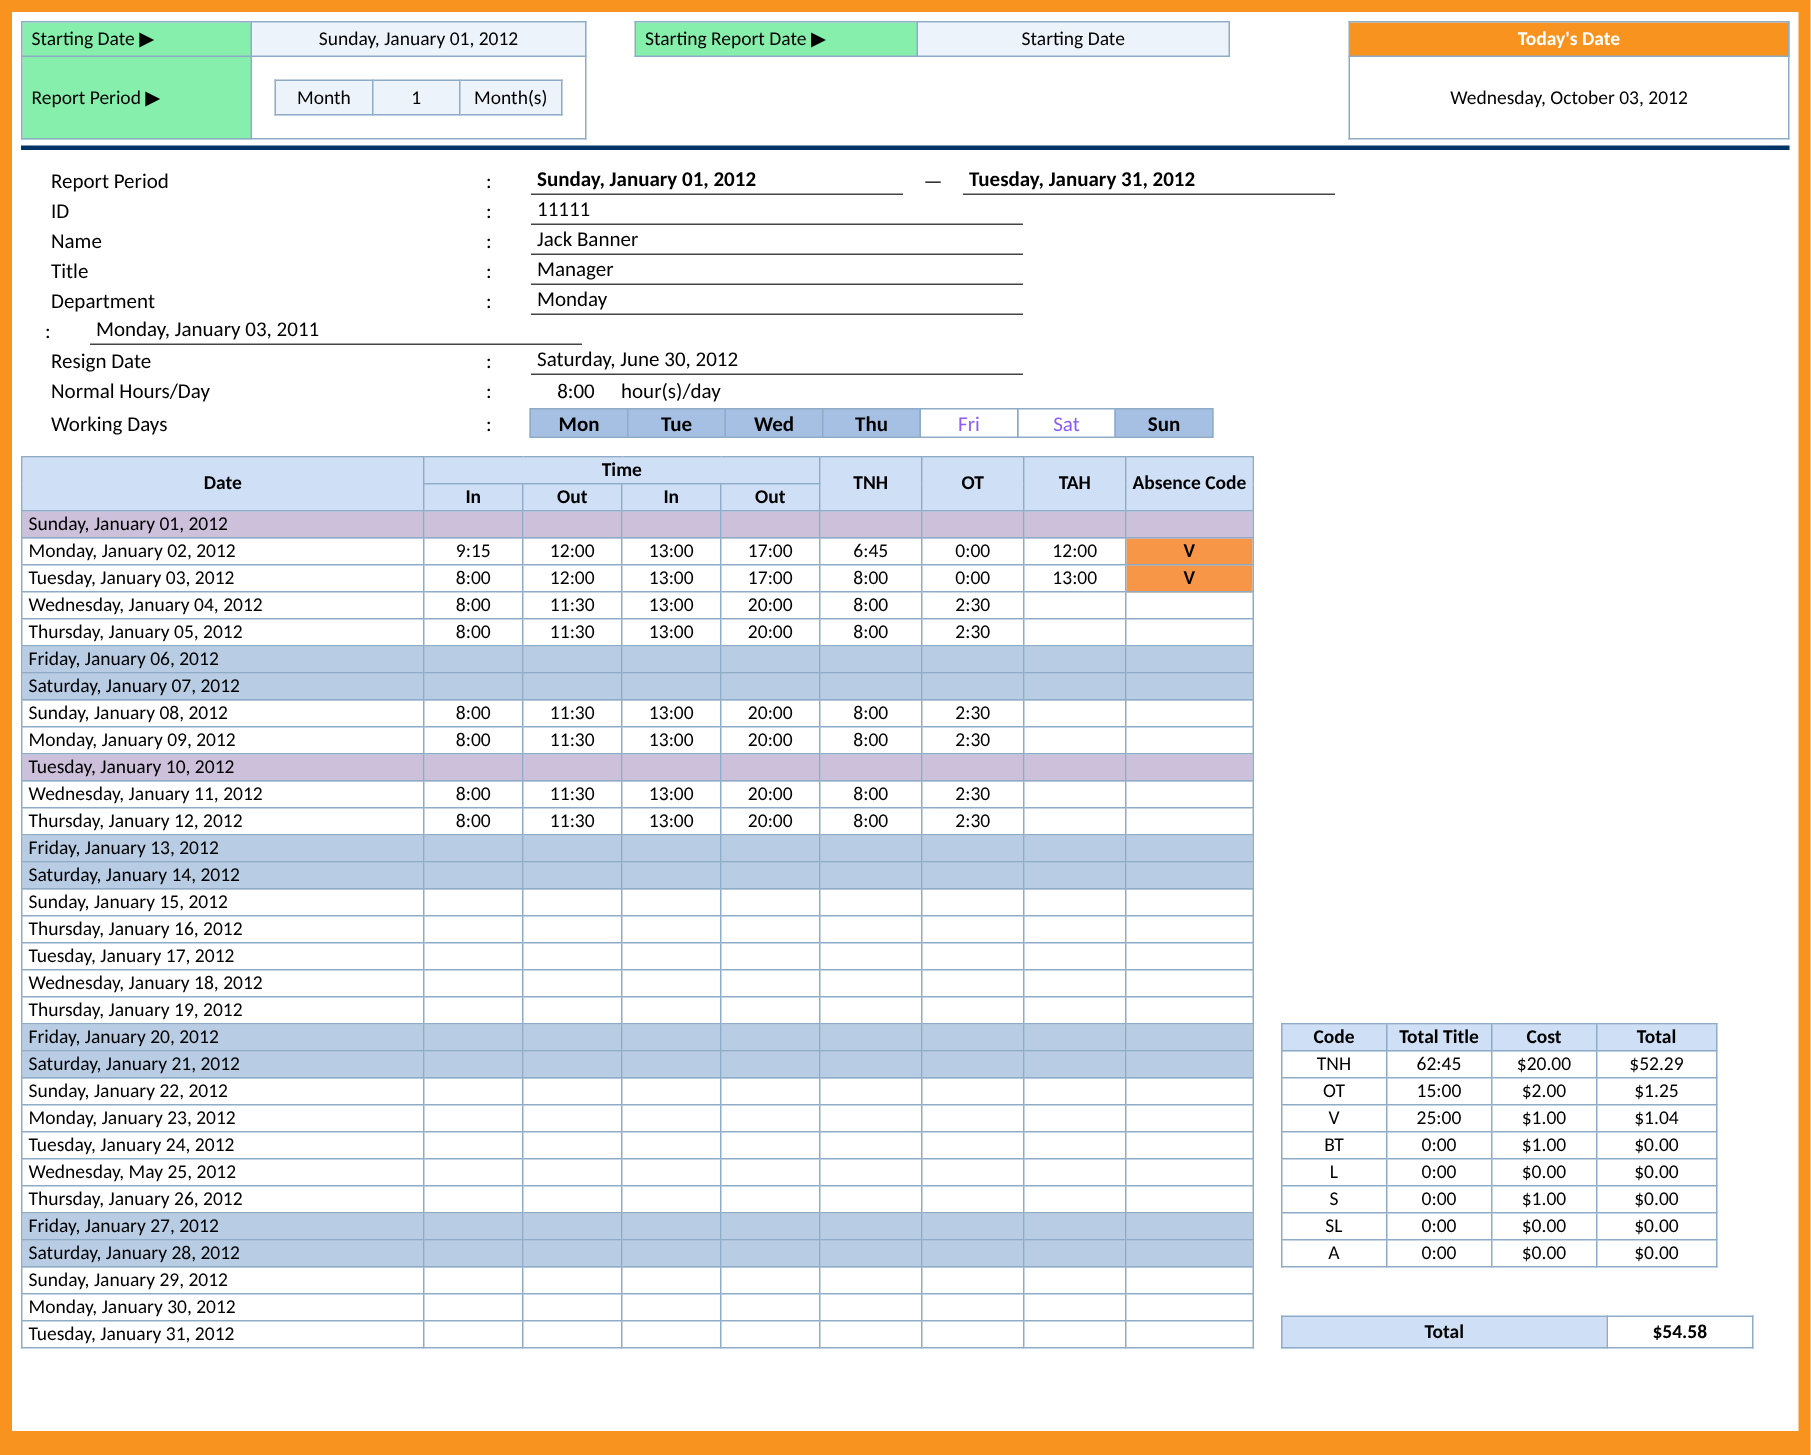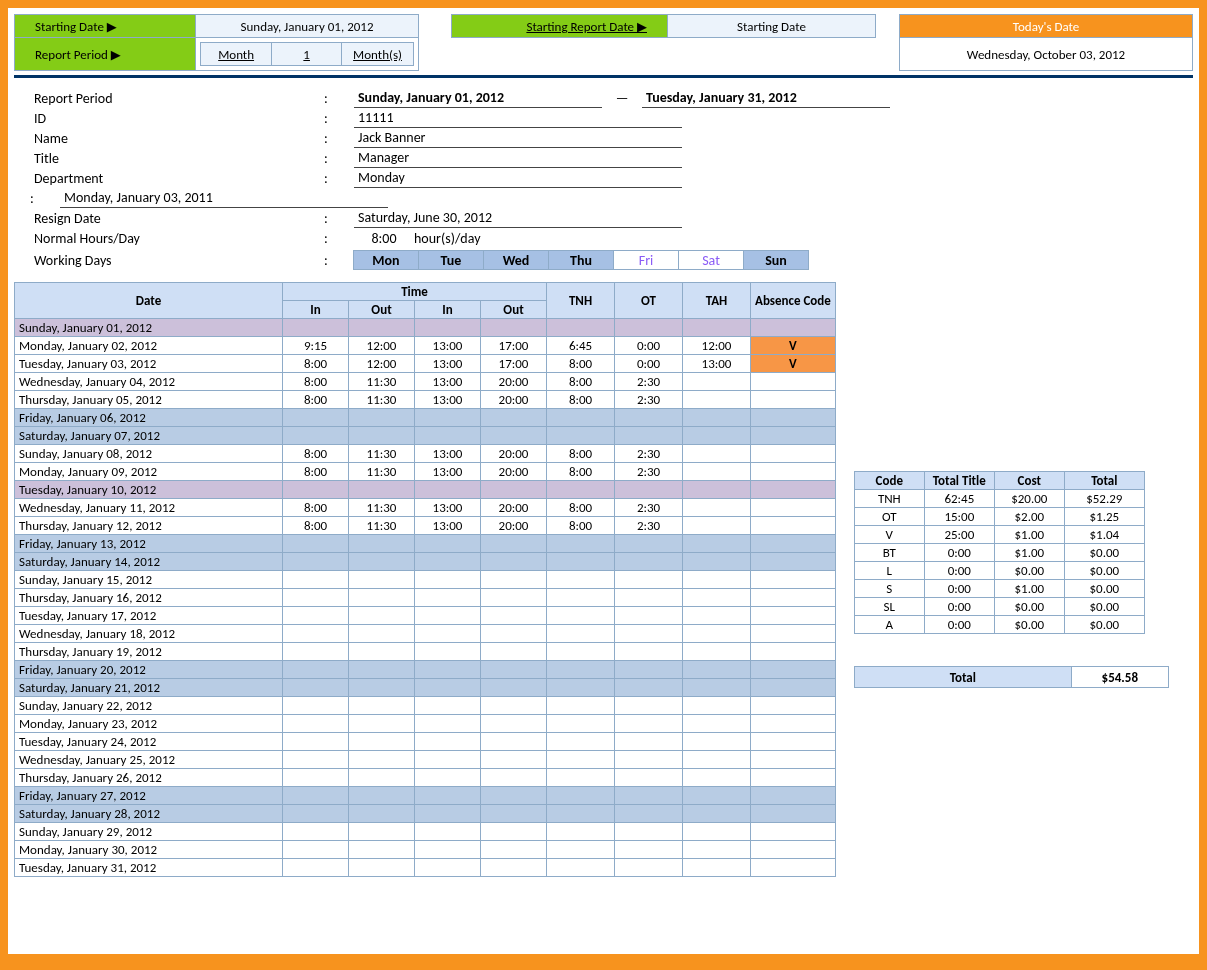--- a/index.html
+++ b/index.html
@@ -29,26 +29,26 @@
   }
   
   .topbar { width: 100%; }
   .topbar table { border-collapse: collapse; }
   .topbar td {
     border: 1px solid var(--grid);
     height: 20px;
     font-size: 13px;
     vertical-align: middle;
   }
-  .tb-label { background:#84cc16; padding:0 20px; white-space:nowrap; }
+  .tb-label { background:#86efac; padding:0 6px; white-space:nowrap; }
   .tb-value { background:#ecf3fb; padding:0 6px; text-align:center; }
   .tb-small { width:70px; text-align:center; background:#ecf3fb; }
   .today-hdr {
     background: var(--orange);
-    color:#fff; font-weight:normal; text-align:center;
+    color:#fff; font-weight:bold; text-align:center;
     border:1px solid var(--orange);
   }
   .today-val { text-align:center; }
   .rule {
     border-top: 3px solid var(--navy);
     margin: 4px 0 10px 0;
   }
   
   .info { margin: 8px 0 12px 4px; }
   .info-row { display:flex; align-items:center; height:20px;margin-left:12px; }
@@ -62,21 +62,21 @@
   .info-to { width:40px; text-align:center; }
   .daycells { display:flex; }
   .daycell {
     width:66px; height:20px; line-height:20px; text-align:center;
     border:1px solid var(--grid); box-sizing:border-box;
     margin-left:-1px;
   }
   .day-on { background: var(--cell-blue); font-weight:bold; }
   .day-off { color:#8b5cf6; }
   
-  .main { display:flex; align-items:center; gap:18px; margin-top:6px; }
+  .main { display:flex; align-items:flex-end; gap:18px; margin-top:6px; }
   table.grid { border-collapse: collapse; }
   table.grid th, table.grid td {
     border:1px solid var(--grid);
     font-size:13px;
     height:18px;
     padding:0 4px;
     box-sizing:border-box;
     white-space:nowrap;
   }
   table.grid th {
@@ -118,28 +118,28 @@
 
 <div class="page">
 
   <div class="topbar">
     <table style="width:100%;">
       <tbody>
           <tr>
         <td class="tb-label" style="width:140px;">Starting Date ▶</td>
         <td class="tb-value" style="width:210px;">Sunday, January 01, 2012</td>
         <td style="border:none;width:30px;"></td>
-        <td class="tb-label" style="width:175px;text-align:right;text-decoration:underline;">Starting Report Date ▶</td>
+        <td class="tb-label" style="width:175px;text-align:left;">Starting Report Date ▶</td>
         <td class="tb-value" style="width:195px;">Starting Date</td>
         <td style="border:none;"></td>
         <td class="today-hdr" style="width:290px;">Today's Date</td>
       </tr>
       <tr>
         <td class="tb-label">Report Period ▶</td>
-        <td style="padding:4px;text-decoration:underline;">
+        <td style="padding:15px;">
           <table style="width:100%;border-collapse:collapse;">
             <tbody>
                   <tr>
               <td class="tb-small">Month</td>
               <td class="tb-small">1</td>
               <td class="tb-small">Month(s)</td>
             </tr>
           </tbody>
               </table>
         </td>
@@ -489,21 +489,21 @@
             <td class="col-t"></td>
             <td class="col-t"></td>
             <td class="col-t"></td>
             <td class="col-t"></td>
             <td class="col-tnh"></td>
             <td class="col-ot"></td>
             <td class="col-tah"></td>
             <td class="col-abs"></td>
           </tr>
           <tr>
-            <td class="col-date" style="text-align: left;">Wednesday, January 25, 2012</td>
+            <td class="col-date" style="text-align: left;">Wednesday, May 25, 2012</td>
             <td class="col-t"></td>
             <td class="col-t"></td>
             <td class="col-t"></td>
             <td class="col-t"></td>
             <td class="col-tnh"></td>
             <td class="col-ot"></td>
             <td class="col-tah"></td>
             <td class="col-abs"></td>
           </tr>
           <tr>

